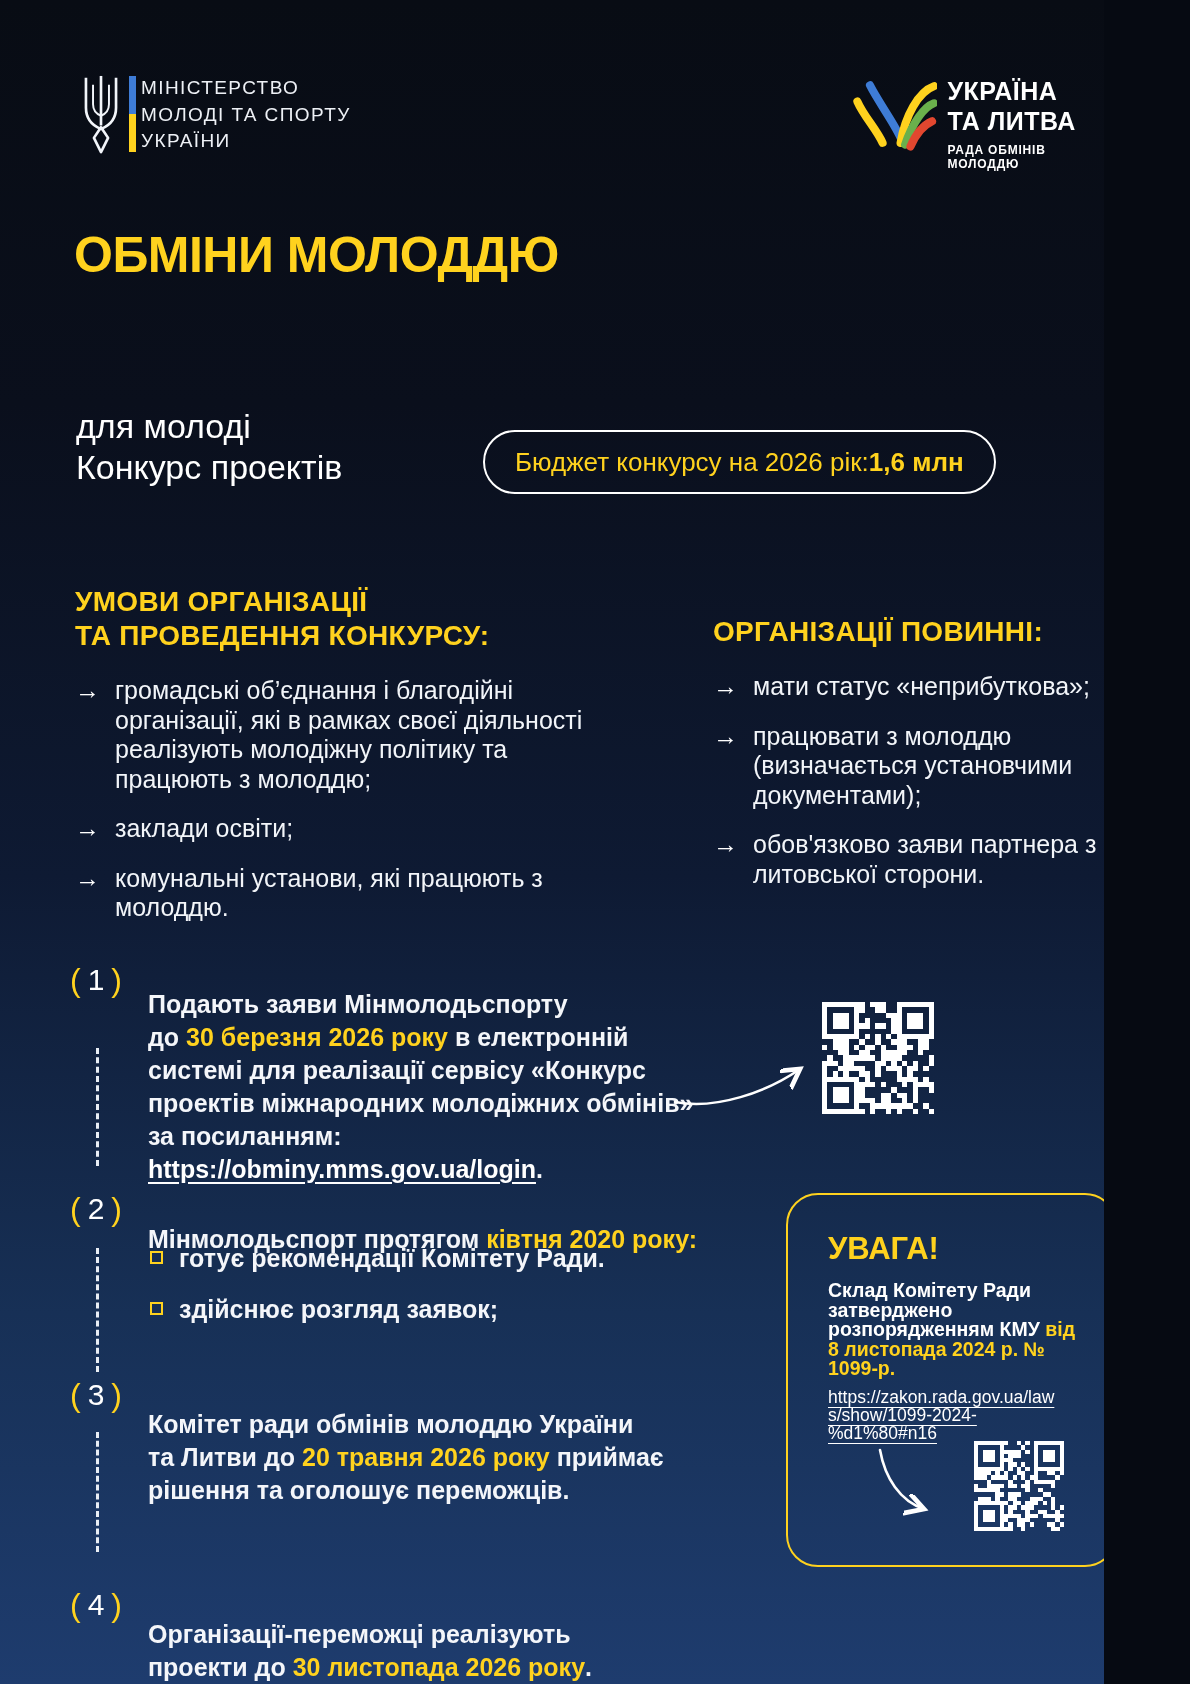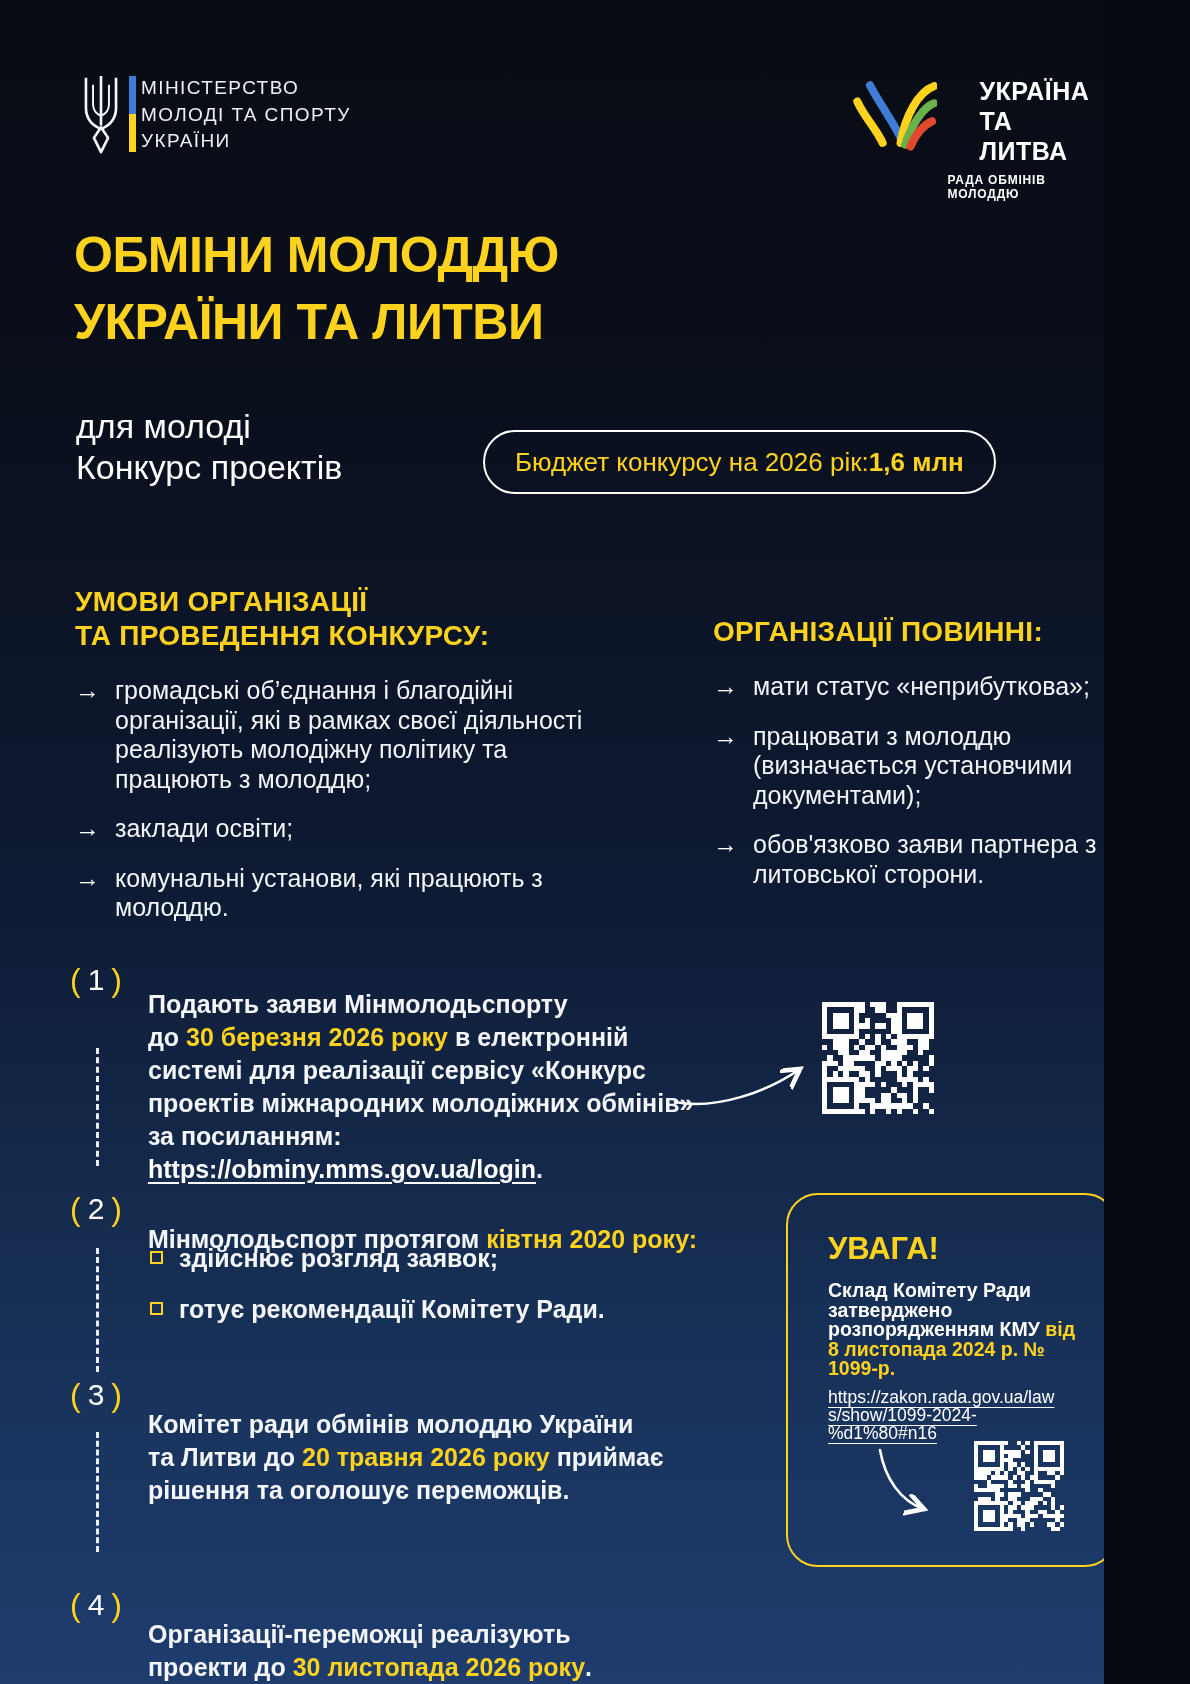--- a/index.html
+++ b/index.html
@@ -7,21 +7,21 @@
     position:relative;width:1104px;height:1684px;overflow:hidden;
     font-family:Liberation Sans, sans-serif;
     background:linear-gradient(180deg,#080c14 0%,#0a0f1c 24%,#0e1a33 52%,#173056 78%,#1e3c6e 100%);
     color:#f2f5f9;
   }
   
   .ministry{position:absolute;left:78px;top:74px;display:flex;align-items:flex-start;gap:5px;}
   .flag-bar{width:7px;height:76px;margin-top:2px;background:linear-gradient(180deg,#3e7cd6 0,#3e7cd6 50%,#ffd21e 50%,#ffd21e 100%);}
   .ministry-name{font-size:19px;line-height:26.5px;letter-spacing:1.4px;color:#eef1f6;font-weight:400;margin-top:1px;}
   .council{position:absolute;left:852px;top:76px;display:flex;align-items:flex-start;gap:10px;}
-  .council-name{font-size:25px;line-height:30px;font-weight:800;color:#fff;letter-spacing:.5px;margin-left:32px;}
+  .council-name{font-size:25px;line-height:30px;font-weight:800;color:#fff;letter-spacing:.5px;}
   .council-subtitle{font-size:12px;font-weight:700;color:#fff;letter-spacing:.8px;margin-top:7px;}
   
   .page-title{position:absolute;left:74px;top:222px;font-size:50px;line-height:67px;font-weight:800;color:#ffd21e;letter-spacing:-.5px;}
   .page-subtitle{position:absolute;left:76px;top:406px;font-size:34px;line-height:41px;font-weight:500;color:#fff;}
   .budget-pill{position:absolute;left:483px;top:430px;height:60px;border:2px solid #fff;border-radius:32px;
     display:flex;align-items:center;padding:0 30px;font-size:26px;color:#ffd21e;white-space:nowrap;}
   .budget-pill b{font-weight:700;}
   
   .col{position:absolute;}
   .col-left{left:75px;top:585px;width:515px;}
@@ -89,21 +89,20 @@
       <div class="council-name">
         <div>УКРАЇНА</div>
         <div>ТА ЛИТВА</div>
       </div>
       <div class="council-subtitle">РАДА ОБМІНІВ МОЛОДДЮ</div>
     </div>
   </div>
 
   <h1 class="page-title" style="margin:0">
     <div>ОБМІНИ МОЛОДДЮ</div>
-    <div>УКРАЇНИ ТА ЛИТВИ</div>
   </h1>
 
   <div class="page-subtitle">
     <div>для молоді</div>
     <div>Конкурс проектів</div>
   </div>
   <div class="budget-pill">
     <span>Бюджет конкурсу на 2026 рік: </span>
     <b>1,6 млн</b>
   </div>
@@ -409,25 +408,25 @@
     <span class="paren">(</span>
       <span>2</span>
       <span class="paren">)</span>
   </div>
   <div class="step-text" style="top:1190px;width:560px">
     <span>Мінмолодьспорт протягом </span><span class="hl">ківтня 2020 року:</span>
   </div>
   <div class="substeps">
     <div class="substep">
       <span class="square-bullet"></span>
-      <span>здійснює розгляд заявок;</span>
+      <span>готує рекомендації Комітету Ради.</span>
     </div>
     <div class="substep">
       <span class="square-bullet"></span>
-      <span>готує рекомендації Комітету Ради.</span>
+      <span>здійснює розгляд заявок;</span>
     </div>
   </div>
   <div class="dash" style="top:1248px;height:124px"></div>
 
   <div class="step-marker" style="top:1378px">
     <span class="paren">(</span>
       <span>3</span>
       <span class="paren">)</span>
   </div>
   <div class="step-text" style="top:1375px;width:562px">

